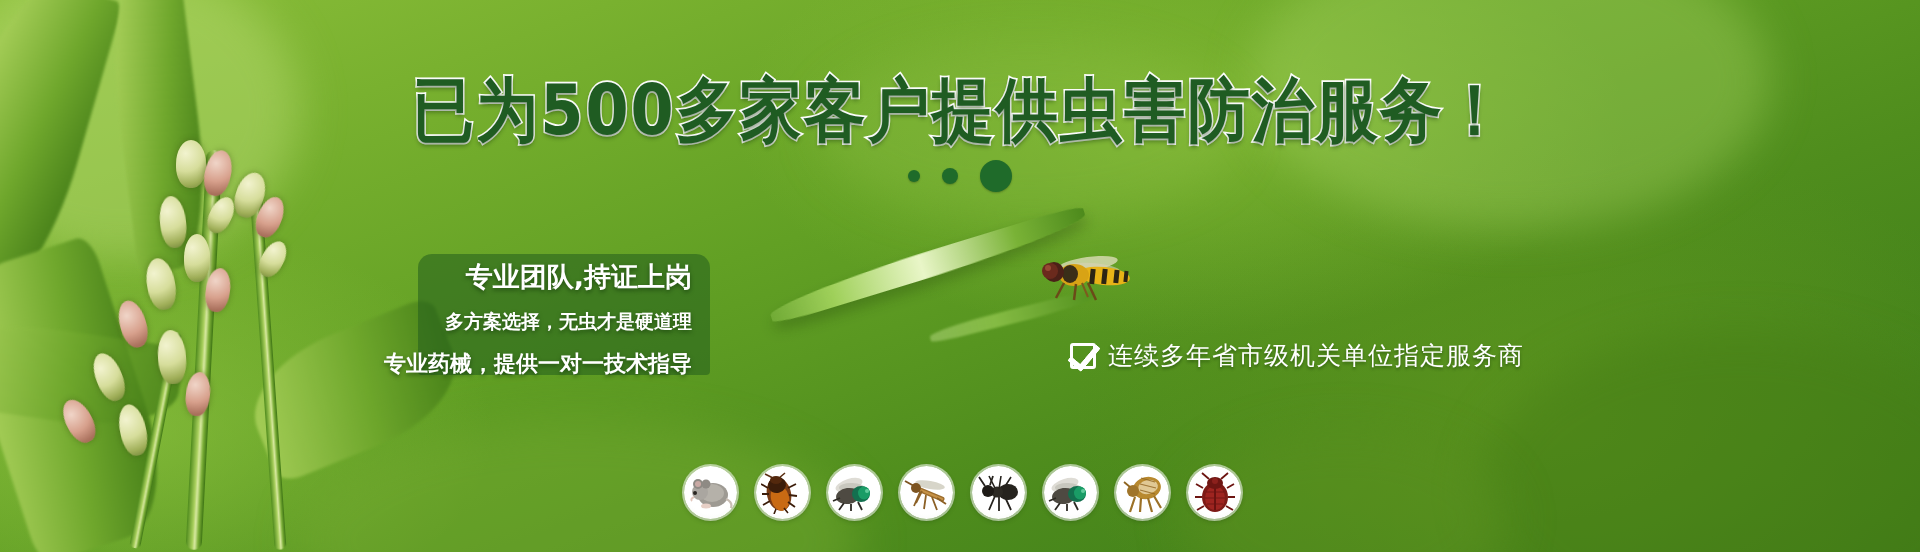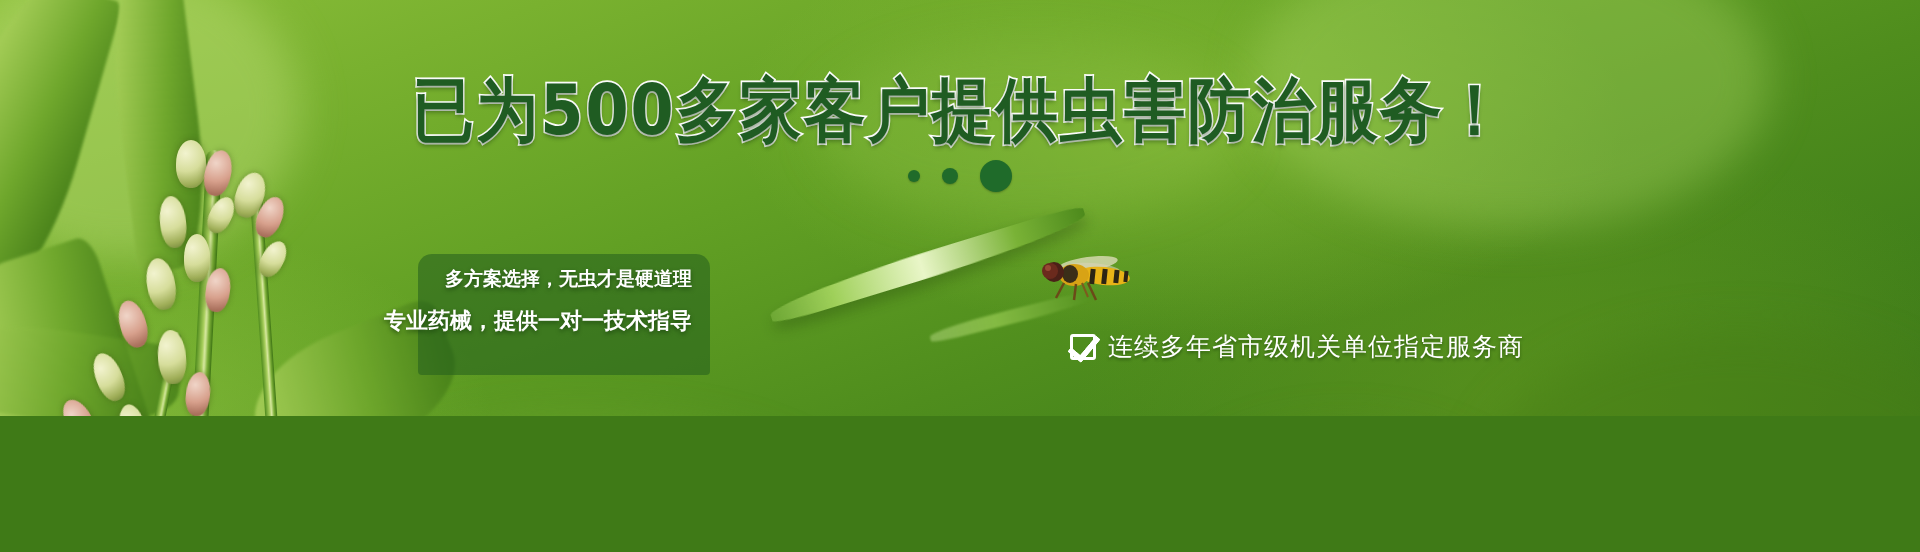--- a/index.html
+++ b/index.html
@@ -1,20 +1,20 @@
 <!DOCTYPE html>
 <html><head>
 <meta charset="utf-8">
 <style>
   * { margin:0; padding:0; box-sizing:border-box; }
   html,body { width:1920px; height:552px; overflow:hidden; }
   body { font-family:"Liberation Sans","DejaVu Sans",sans-serif; background:#3f7a17; }
 
   .banner {
-    position:relative; width:1920px; height:416px; overflow:hidden;
+    position:relative; width:1920px; height:552px; overflow:hidden;
     background:
       radial-gradient(ellipse 620px 300px at 1180px 120px, rgba(150,200,60,.55) 0%, rgba(120,175,45,0) 72%),
       radial-gradient(ellipse 700px 420px at 1560px 430px, rgba(96,150,30,.75) 0%, rgba(96,150,30,0) 70%),
       radial-gradient(ellipse 520px 300px at 130px 430px, rgba(150,200,70,.55) 0%, rgba(150,200,70,0) 70%),
       linear-gradient(160deg,#8bbe3a 0%,#79b12f 18%,#62a024 42%,#4f8d1d 66%,#41801a 86%,#3a7518 100%);
   }
 
   
   .bg-layer { position:absolute; inset:0; }
   .blob { position:absolute; border-radius:50%; filter:blur(22px); }
@@ -81,21 +81,21 @@
   .leaf-diag2 {
     position:absolute; left:930px; top:330px; width:170px; height:14px;
     transform:rotate(-14deg); transform-origin:left center;
     background:linear-gradient(90deg,rgba(200,230,150,.5),#8dc24a 40%,#52911e);
     border-radius:50% 20% 50% 20%; filter:blur(1px); opacity:.85;
   }
   .fly { position:absolute; left:1030px; top:250px; width:120px; height:56px; }
 
   
   .checklist { position:absolute; left:1070px; top:330px; }
-  .check-row { display:flex; align-items:center; margin-bottom:26px; }
+  .check-row { display:flex; align-items:center; margin-bottom:26px;margin-top:9px; }
   .check-box {
     width:26px; height:26px; border:3px solid #ffffff; border-radius:3px;
     position:relative; flex:0 0 auto; margin-right:12px;
   }
   .check-box::after {
     content:""; position:absolute; left:2px; top:-7px; width:12px; height:25px;
     border-right:6px solid #ffffff; border-bottom:6px solid #ffffff;
     transform:rotate(40deg); border-radius:2px;
   }
   .check-text {
@@ -163,20 +163,21 @@
   </div>
 
   <div class="dots">
     <span class="dot s"></span>
     <span class="dot m"></span>
     <span class="dot l"></span>
   </div>
 
   <div class="panel"></div>
   <div class="slogans">
+    <div class="slogan l1">专业团队,持证上岗</div>
     <div class="slogan l2">多方案选择，无虫才是硬道理</div>
     <div class="slogan l3">专业药械，提供一对一技术指导</div>
   </div>
 
   <div class="leaf-diag"></div>
   <div class="leaf-diag2"></div>
   <div class="fly">
     <svg width="120" height="56" viewBox="0 0 120 56">
 
       <ellipse cx="58" cy="14" rx="30" ry="7" fill="#e9e3c8" opacity=".72" transform="rotate(-8 58 14)"></ellipse>

